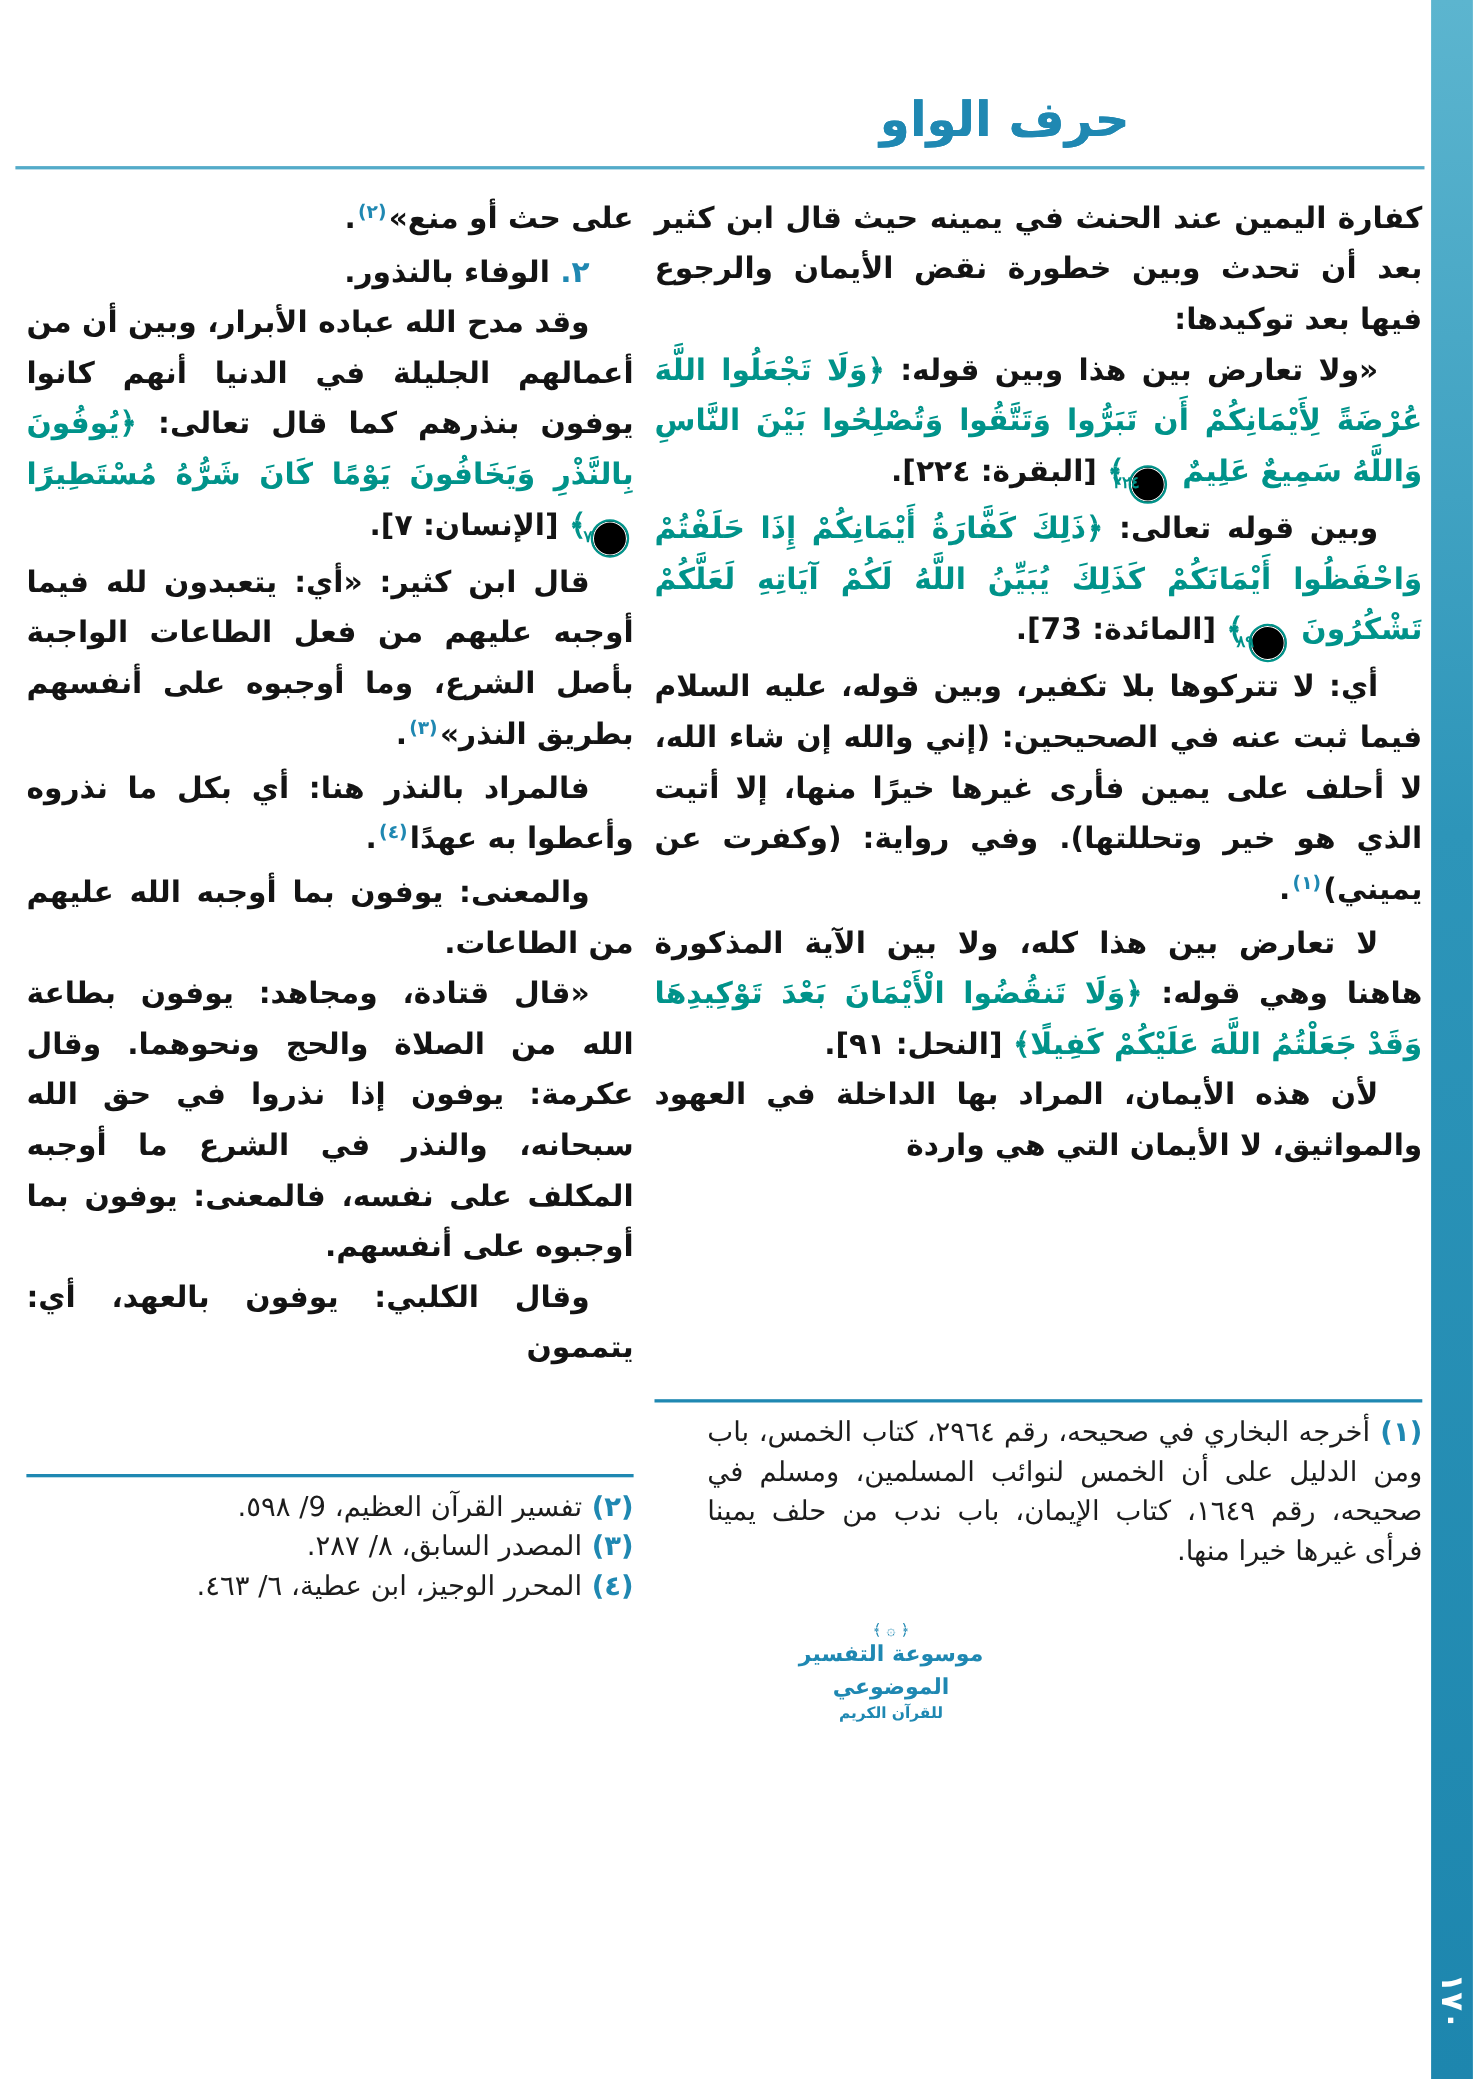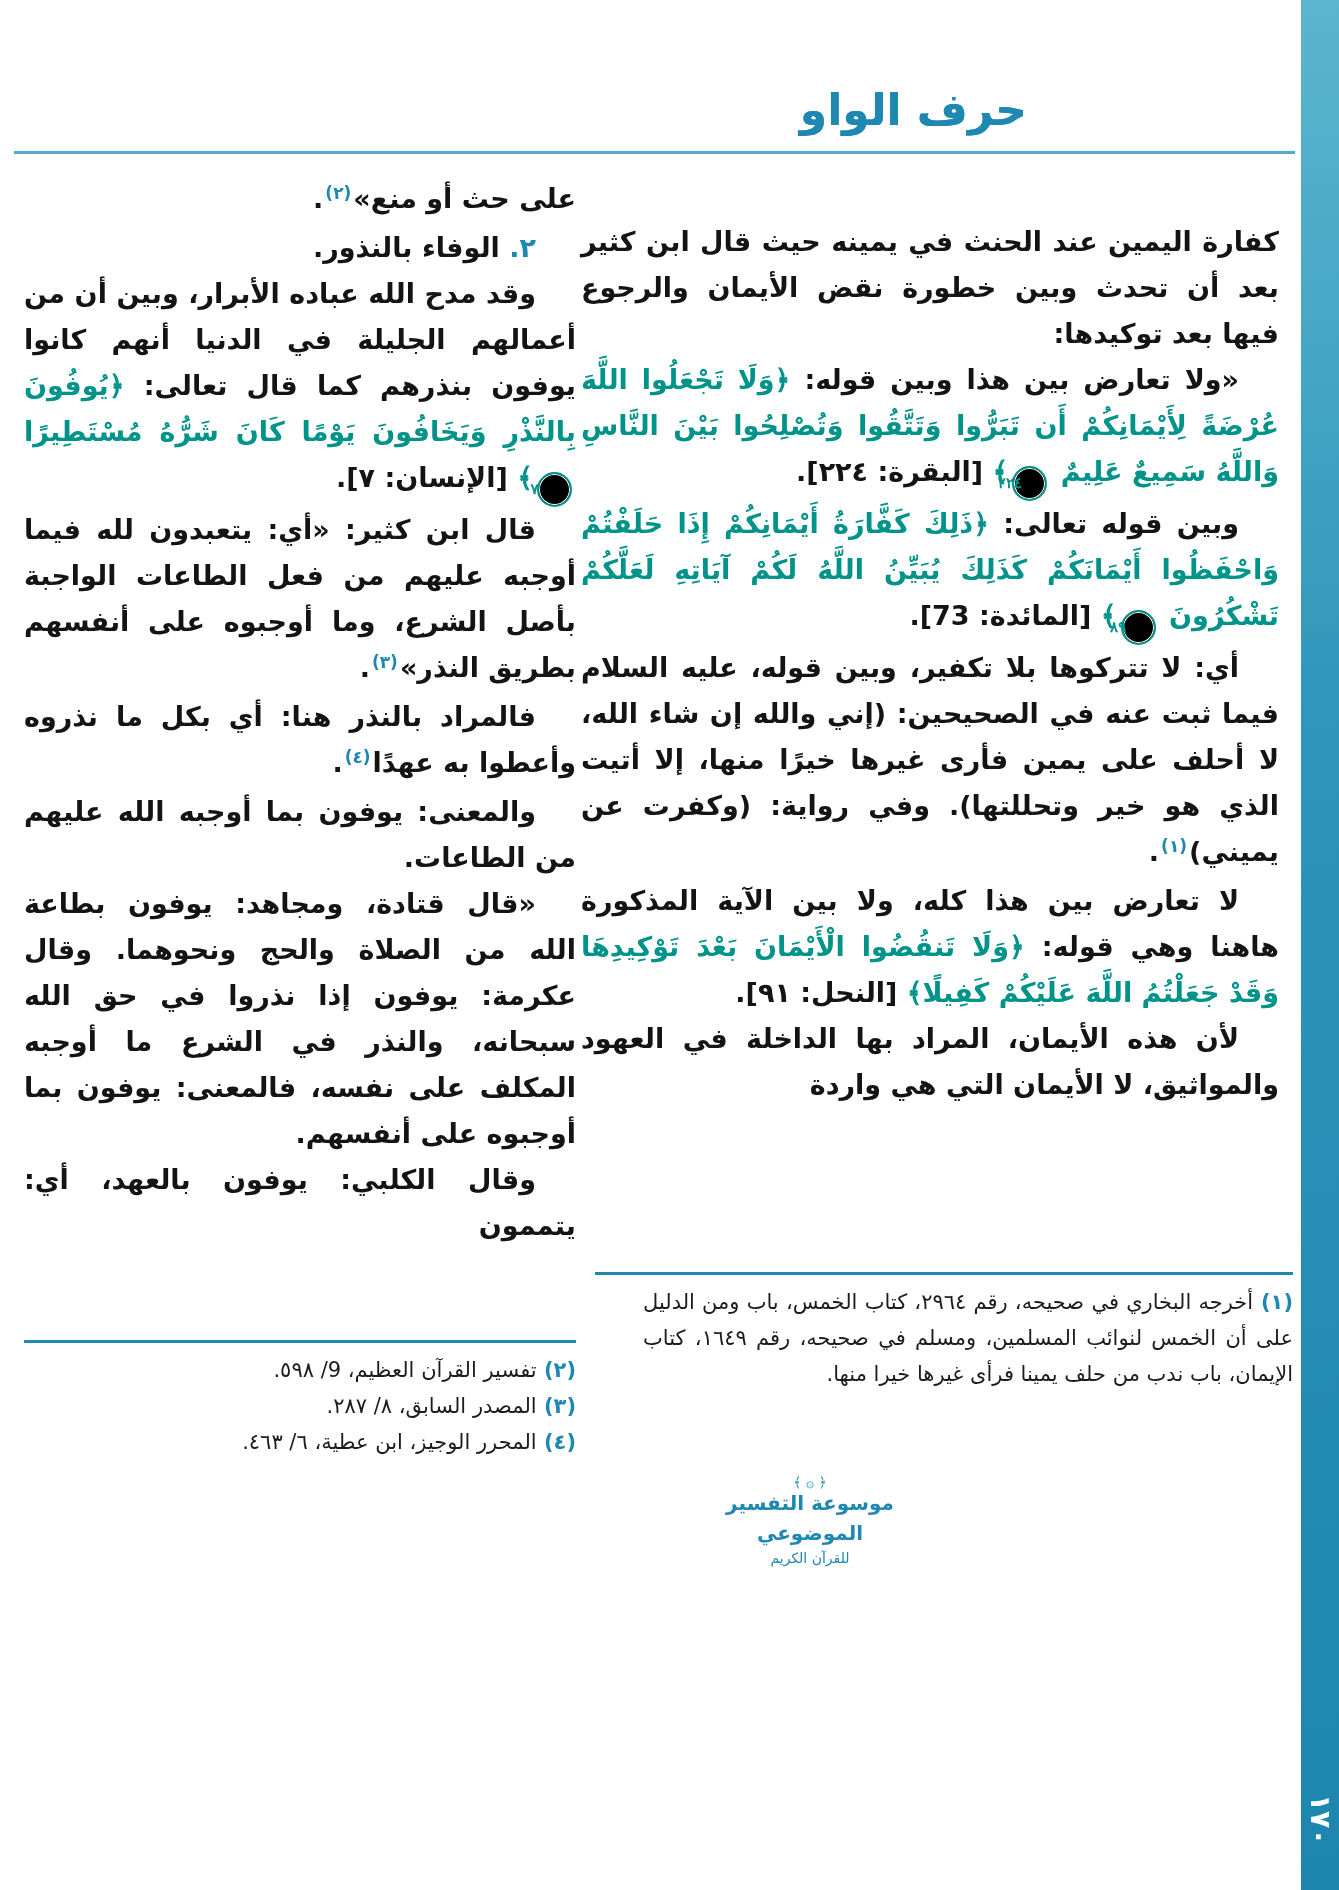--- a/index.html
+++ b/index.html
@@ -31,21 +31,21 @@
     position:absolute;top:151px;left:14px;right:44px;height:3px;
     background:#54abc9;
   }
 
   
   .col{
     position:absolute;top:176px;
     font-size:27px;line-height:46px;font-weight:bold;color:#141414;
     text-align:justify;
   }
-  .col-right{right:60px;width:698px;margin-top:43px;}
+  .col-right{right:46px;width:698px;}
   .col-left{left:24px;width:552px;}
   .para{margin:0;text-indent:40px;}
   .para.noindent{text-indent:0;}
   .para.heading{text-indent:40px;}
 
   .seg-text{color:#141414;}
   .seg-accent{color:var(--accent,#1f88b2);}
   .seg-quran{color:var(--quran,#00938a);}
   .seg-ref{color:#141414;}
   .seg-fn{
@@ -57,38 +57,38 @@
     width:31px;height:31px;border:2px solid var(--quran,#00938a);
     border-radius:50%;color:var(--quran,#00938a);
     font-size:15px;line-height:1;margin:0 4px;vertical-align:-7px;
     font-weight:bold;background:#000000;
     box-shadow:0 0 0 1px #fff inset;
     font-family:Liberation Serif, serif;
   }
 
   
   .footnotes{
-    position:absolute;font-size:21px;line-height:36px;font-weight:normal;
+    position:absolute;font-size:25px;line-height:36px;font-weight:normal;
     color:#1c1c1c;text-align:justify;
   }
   .footnotes-right{top:1272px;right:46px;width:698px;}
   .footnotes-left{top:1340px;left:24px;width:552px;}
   .fn-sep{height:0;border-top:3px solid var(--accent,#1f88b2);margin-bottom:9px;}
   .footnotes-right .fn-list{padding-left:48px;}
   .footnote{margin:0;}
   .fn-num{color:var(--accent,#1f88b2);font-weight:bold;}
 
   
   .logo{
     position:absolute;top:1476px;right:424px;width:210px;text-align:center;
     color:var(--accent,#1f88b2);
   }
   .logo-orn{font-size:14px;letter-spacing:6px;line-height:12px;}
   .logo-title{font-size:20px;font-weight:bold;line-height:30px;}
-  .logo-sub{font-size:14px;font-weight:normal;margin-top:2px;letter-spacing:1px;}
+  .logo-sub{font-size:14px;font-weight:bold;margin-top:2px;letter-spacing:1px;}
 </style>
 </head>
 <body>
 
 <div class="page">
 
   <div class="side-strip"></div>
   <div class="page-number">١٧٠</div>
 
   <div class="header-title">حرف الواو</div>

